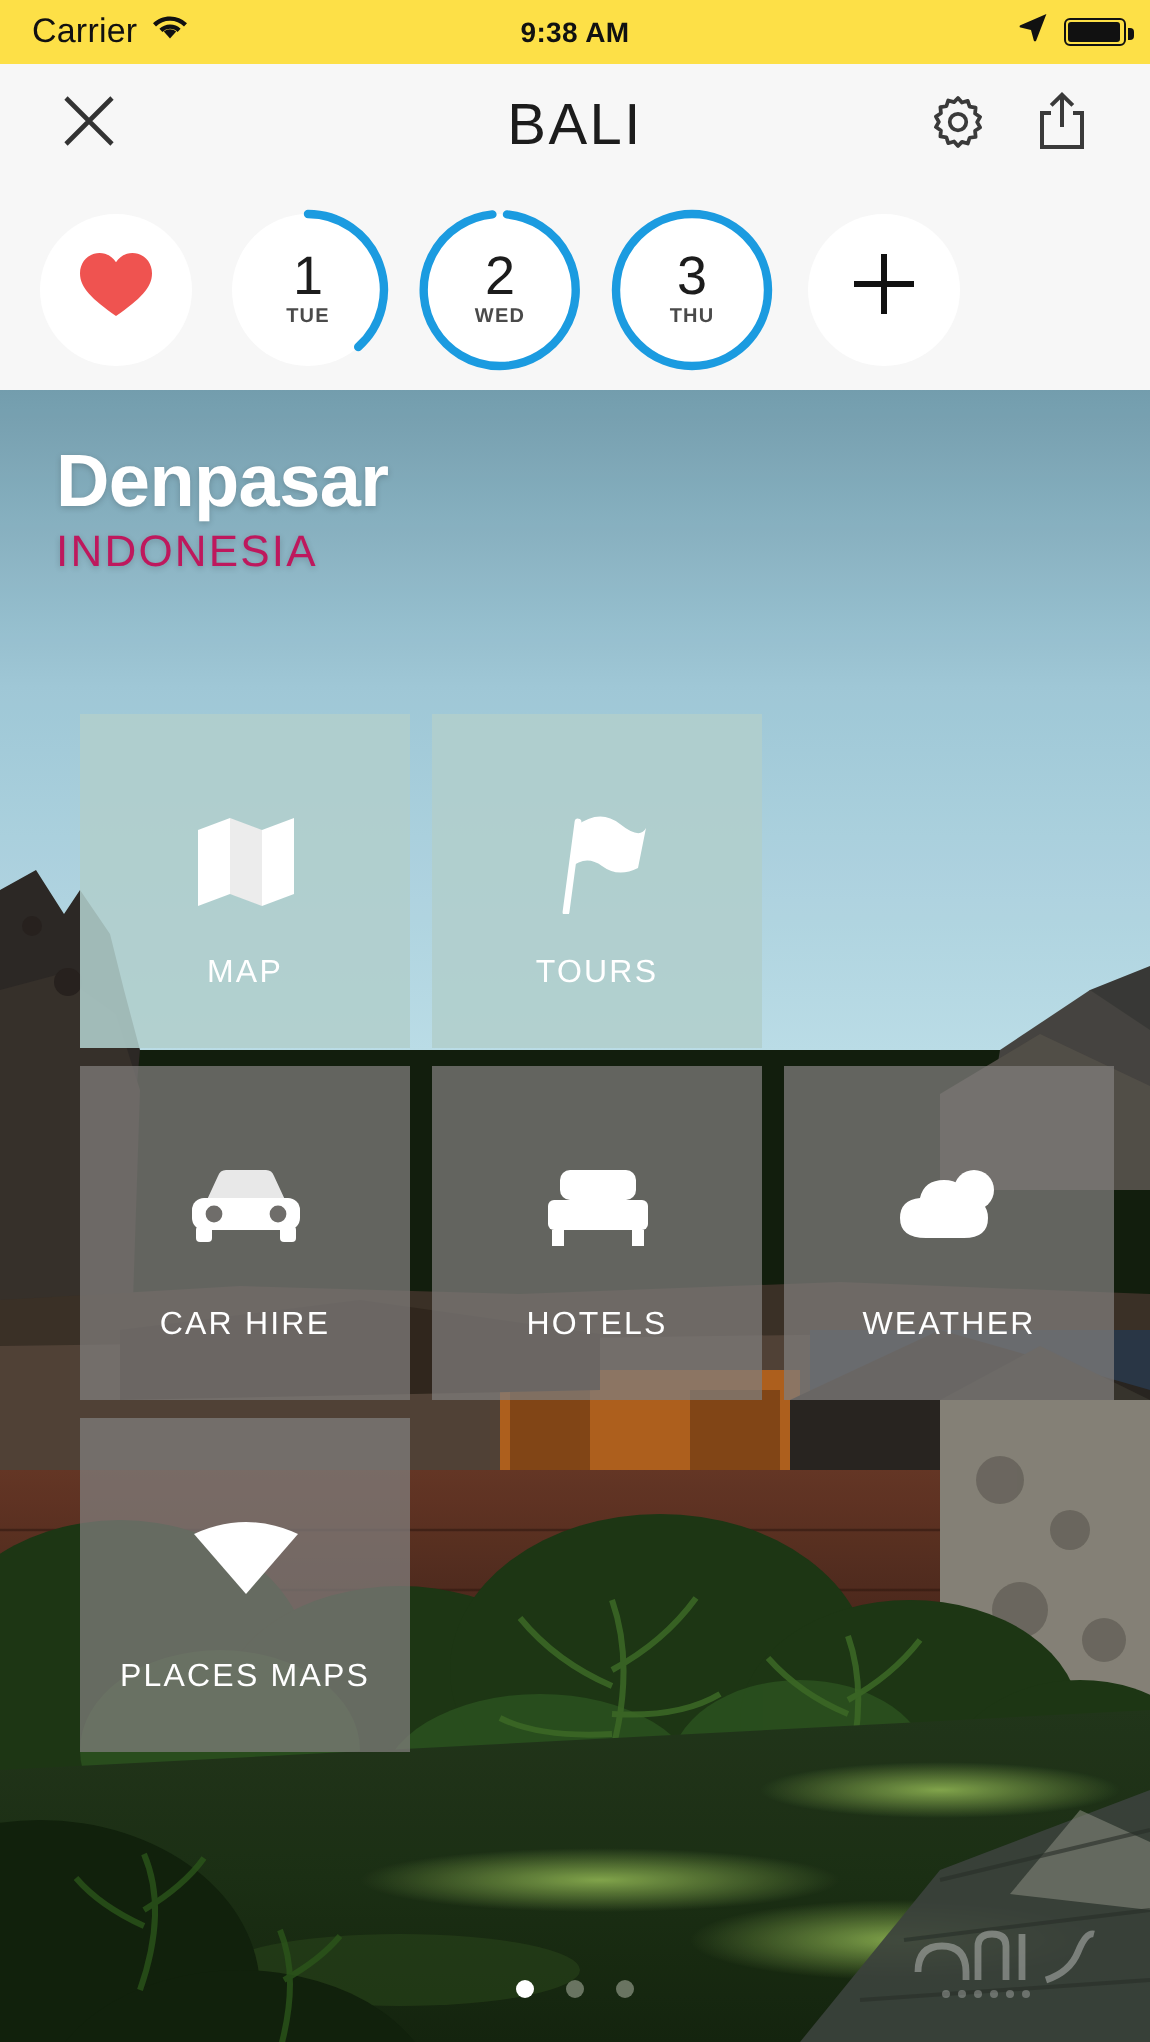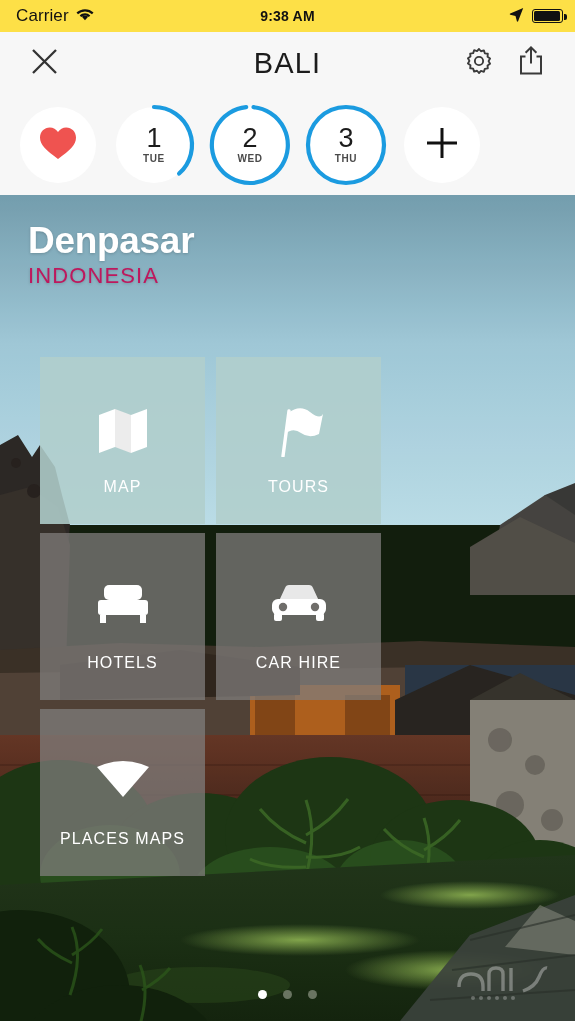--- a/index.html
+++ b/index.html
@@ -354,44 +354,53 @@
           </svg>
         </span>
         <span class="tile-label">TOURS</span>
       </div>
     </div>
 
     <div class="grow">
 
       <div class="tile grey">
         <span class="tile-ico">
-          <svg width="56" height="42" viewBox="0 0 56 42">
-            <rect x="9" y="2" width="38" height="15" rx="5" fill="#fff"></rect>
-            <rect x="3" y="17" width="50" height="15" rx="3" fill="#fff"></rect>
-            <rect x="5" y="32" width="6" height="8" fill="#fff"></rect>
-            <rect x="45" y="32" width="6" height="8" fill="#fff"></rect>
-          </svg>
-        </span>
-        <span class="tile-label">HOTELS</span>
-      </div>
-
-      <div class="tile grey">
-        <span class="tile-ico">
           <svg width="60" height="40" viewBox="0 0 60 40">
             <path d="M10 18 L16 5 q1-3 4-3 h20 q3 0 4 3 l6 13 z" fill="#e8e8e8"></path>
             <rect x="3" y="16" width="54" height="16" rx="6" fill="#fff"></rect>
             <rect x="5" y="30" width="8" height="8" rx="2" fill="#fff"></rect>
             <rect x="47" y="30" width="8" height="8" rx="2" fill="#fff"></rect>
             <circle cx="14" cy="24" r="4.2" fill="#6f6d6a"></circle>
             <circle cx="46" cy="24" r="4.2" fill="#6f6d6a"></circle>
           </svg>
         </span>
         <span class="tile-label">CAR HIRE</span>
       </div>
 
+      <div class="tile grey">
+        <span class="tile-ico">
+          <svg width="56" height="42" viewBox="0 0 56 42">
+            <rect x="9" y="2" width="38" height="15" rx="5" fill="#fff"></rect>
+            <rect x="3" y="17" width="50" height="15" rx="3" fill="#fff"></rect>
+            <rect x="5" y="32" width="6" height="8" fill="#fff"></rect>
+            <rect x="45" y="32" width="6" height="8" fill="#fff"></rect>
+          </svg>
+        </span>
+        <span class="tile-label">HOTELS</span>
+      </div>
+
+      <div class="tile grey">
+        <span class="tile-ico">
+          <svg width="56" height="40" viewBox="0 0 56 40">
+            <circle cx="40" cy="12" r="10" fill="#fff"></circle>
+            <path d="M16 36 q-13 0-13-10 0-9 10-10 2-9 12-9 10 0 12 10 10 0 10 9 0 10-12 10 z" fill="#fff"></path>
+          </svg>
+        </span>
+        <span class="tile-label">WEATHER</span>
+      </div>
     </div>
 
     <div class="grow">
       <div class="tile grey">
         <span class="tile-ico">
           <svg width="56" height="40" viewBox="0 0 56 40">
             <path d="M2 8 q26-12 52 0 L28 38 Z" fill="#fff"></path>
           </svg>
         </span>
         <span class="tile-label">PLACES MAPS</span>

